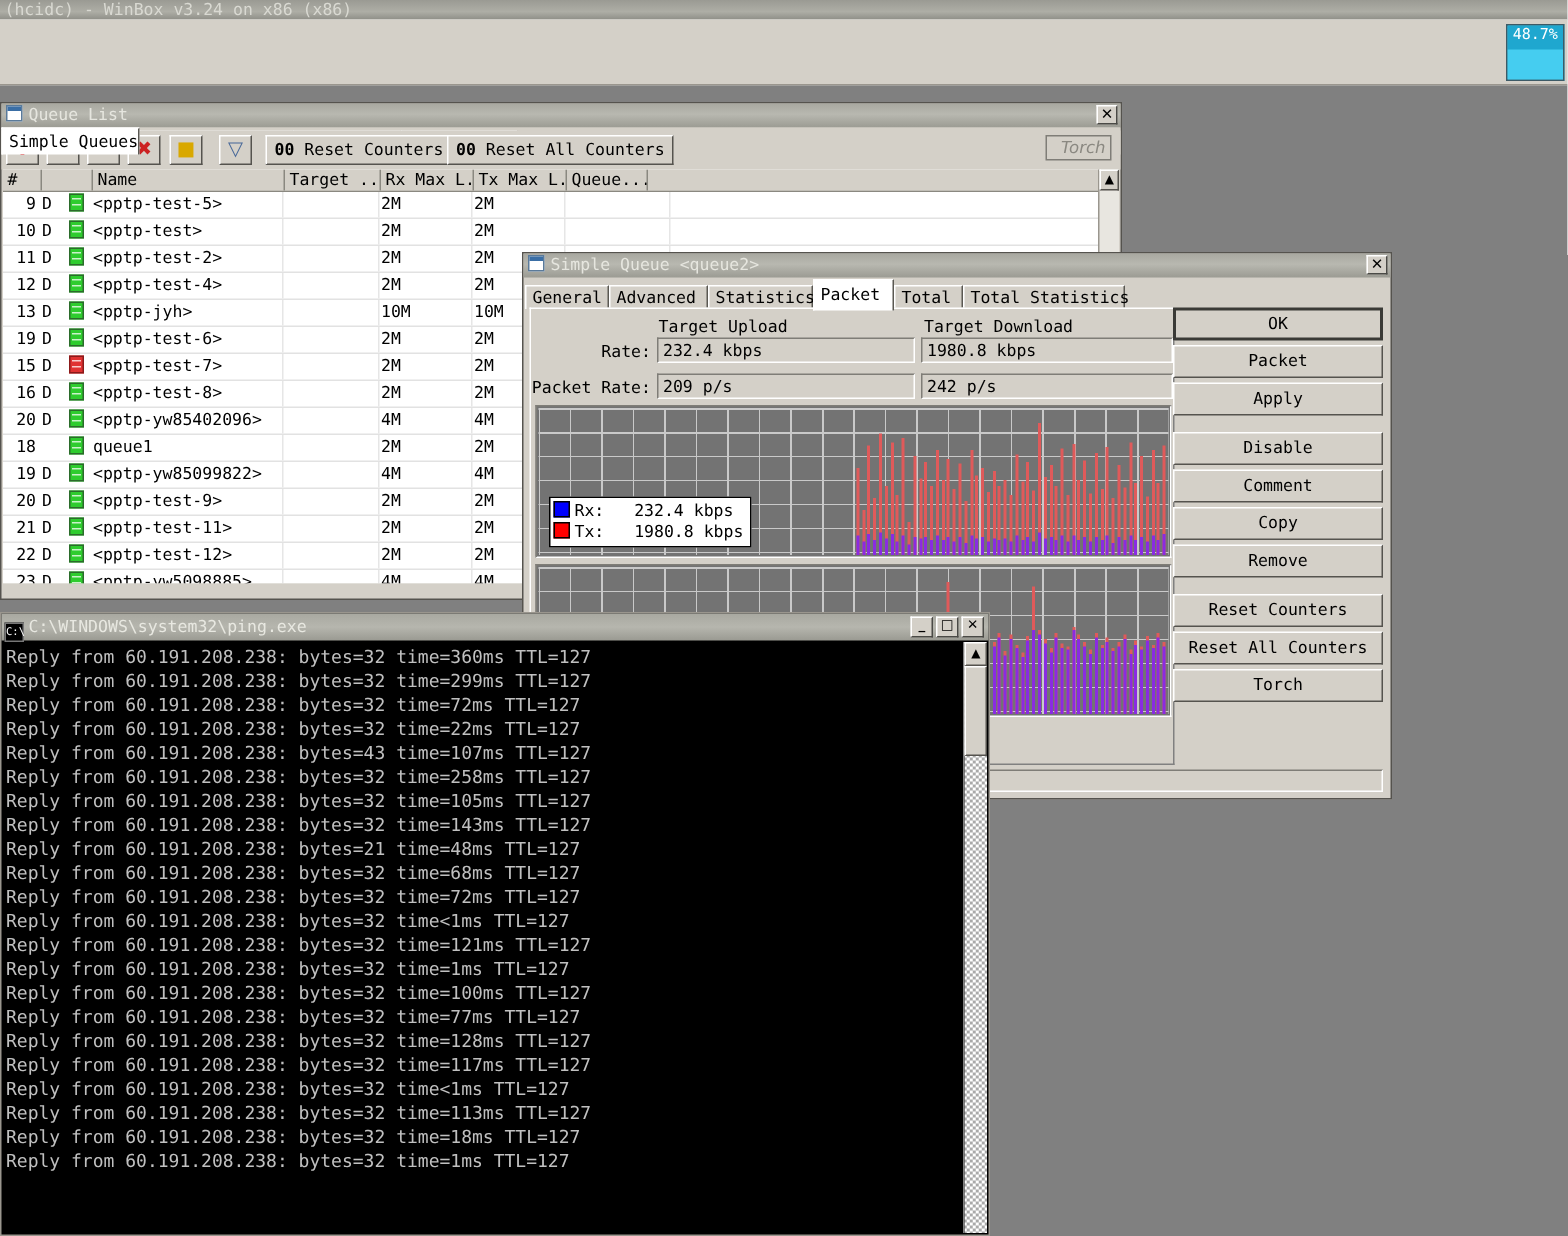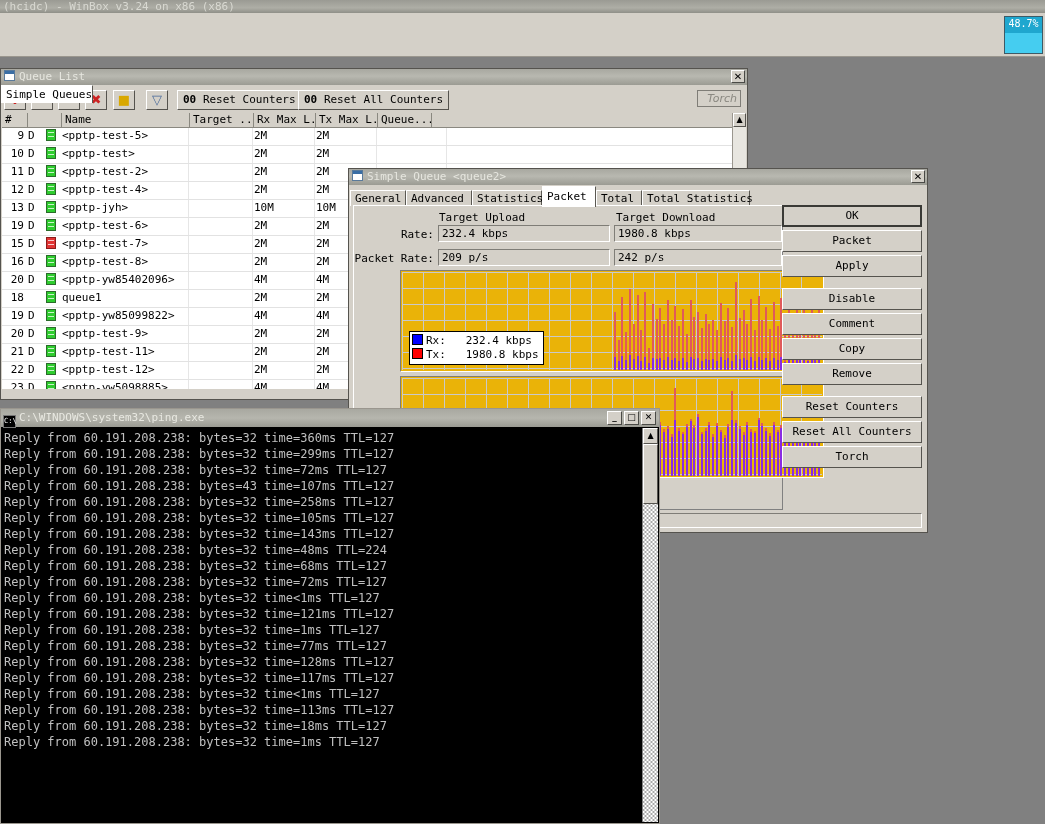--- a/index.html
+++ b/index.html
@@ -151,22 +151,22 @@
               font-family:"DejaVu Sans Mono","Liberation Mono",monospace;}
   .sq-rowlabel{position:absolute;font-size:11px;color:#000;text-align:right;white-space:nowrap;
                font-family:"DejaVu Sans Mono","Liberation Mono",monospace;}
   .sq-field{
     position:absolute;height:17px;background:#d4d0c8;border:1px solid #7f7d77;
     border-right-color:#ffffff;border-bottom-color:#ffffff;box-sizing:border-box;
     font-size:11px;line-height:15px;padding-left:3px;color:#000;white-space:nowrap;overflow:hidden;
     font-family:"DejaVu Sans Mono","Liberation Mono",monospace;
   }
   .sq-graph{
-    position:absolute;background:#eab308;border:1px solid #7f7d77;
-    border-right-color:#ffffff;border-bottom-color:#ffffff;box-sizing:border-box;overflow:hidden;margin-left:43px;
+    position:absolute;background:#737373;border:1px solid #7f7d77;
+    border-right-color:#ffffff;border-bottom-color:#ffffff;box-sizing:border-box;overflow:hidden;
   }
   .gridbg{position:absolute;left:1px;top:1px;right:1px;bottom:1px;
     background-image:
       repeating-linear-gradient(to right,#c9c9c9 0 1px,transparent 1px 21px),
       repeating-linear-gradient(to bottom,#c9c9c9 0 1px,transparent 1px 16px);
   }
   .bars{position:absolute;left:1px;top:1px;right:1px;bottom:1px;}
   .bar{position:absolute;bottom:0;width:2px;}
   .bar .tx{position:absolute;bottom:0;width:100%;background:#e05a5a;}
   .bar .rx{position:absolute;bottom:0;width:100%;background:#8a2be2;}
@@ -1057,30 +1057,32 @@
     <div id="cmd-title">
       <span class="cmdicon">C:\</span><span>C:\WINDOWS\system32\ping.exe</span>
       <div class="cmd-ctl" id="cmd-min">_</div>
       <div class="cmd-ctl" id="cmd-max">□</div>
       <div class="cmd-ctl" id="cmd-close">✕</div>
     </div>
     <div id="cmd-console">
         <div class="cmdline">Reply from 60.191.208.238: bytes=32 time=360ms TTL=127</div>
         <div class="cmdline">Reply from 60.191.208.238: bytes=32 time=299ms TTL=127</div>
         <div class="cmdline">Reply from 60.191.208.238: bytes=32 time=72ms TTL=127</div>
+        <div class="cmdline">Reply from 60.191.208.238: bytes=32 time=22ms TTL=127</div>
         <div class="cmdline">Reply from 60.191.208.238: bytes=43 time=107ms TTL=127</div>
         <div class="cmdline">Reply from 60.191.208.238: bytes=32 time=258ms TTL=127</div>
         <div class="cmdline">Reply from 60.191.208.238: bytes=32 time=105ms TTL=127</div>
         <div class="cmdline">Reply from 60.191.208.238: bytes=32 time=143ms TTL=127</div>
-        <div class="cmdline">Reply from 60.191.208.238: bytes=32 time=48ms TTL=224</div>
+        <div class="cmdline">Reply from 60.191.208.238: bytes=21 time=48ms TTL=127</div>
         <div class="cmdline">Reply from 60.191.208.238: bytes=32 time=68ms TTL=127</div>
         <div class="cmdline">Reply from 60.191.208.238: bytes=32 time=72ms TTL=127</div>
         <div class="cmdline">Reply from 60.191.208.238: bytes=32 time&lt;1ms TTL=127</div>
         <div class="cmdline">Reply from 60.191.208.238: bytes=32 time=121ms TTL=127</div>
         <div class="cmdline">Reply from 60.191.208.238: bytes=32 time=1ms TTL=127</div>
+        <div class="cmdline">Reply from 60.191.208.238: bytes=32 time=100ms TTL=127</div>
         <div class="cmdline">Reply from 60.191.208.238: bytes=32 time=77ms TTL=127</div>
         <div class="cmdline">Reply from 60.191.208.238: bytes=32 time=128ms TTL=127</div>
         <div class="cmdline">Reply from 60.191.208.238: bytes=32 time=117ms TTL=127</div>
         <div class="cmdline">Reply from 60.191.208.238: bytes=32 time&lt;1ms TTL=127</div>
         <div class="cmdline">Reply from 60.191.208.238: bytes=32 time=113ms TTL=127</div>
         <div class="cmdline">Reply from 60.191.208.238: bytes=32 time=18ms TTL=127</div>
         <div class="cmdline">Reply from 60.191.208.238: bytes=32 time=1ms TTL=127</div>
       </div>
     <div id="cmd-vscroll">
       <div class="cmd-sb-arrow">▲</div>

